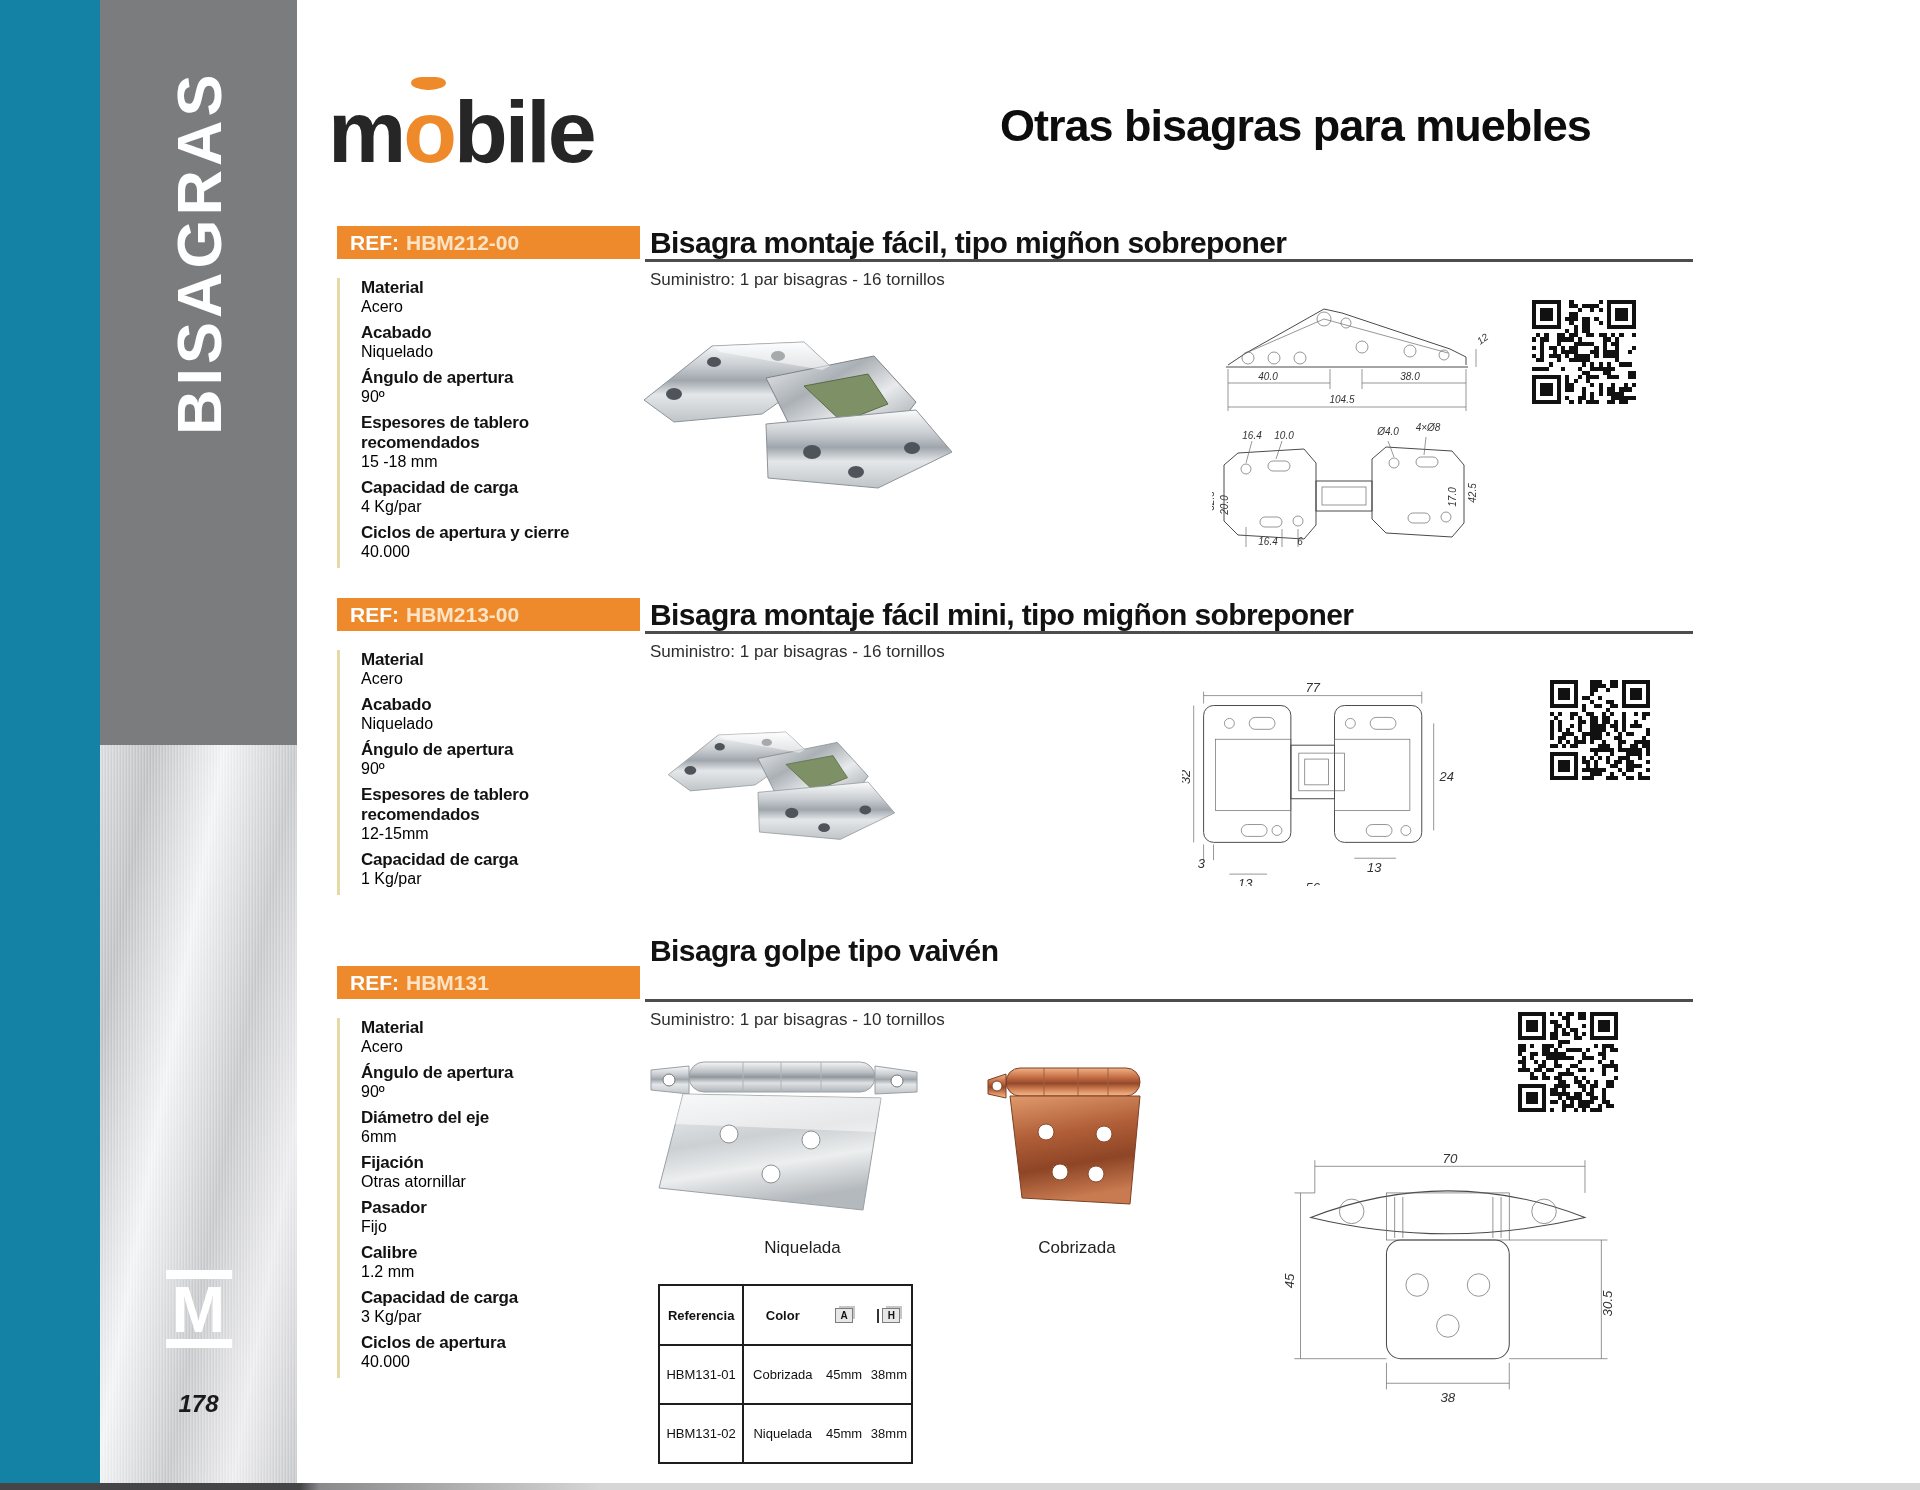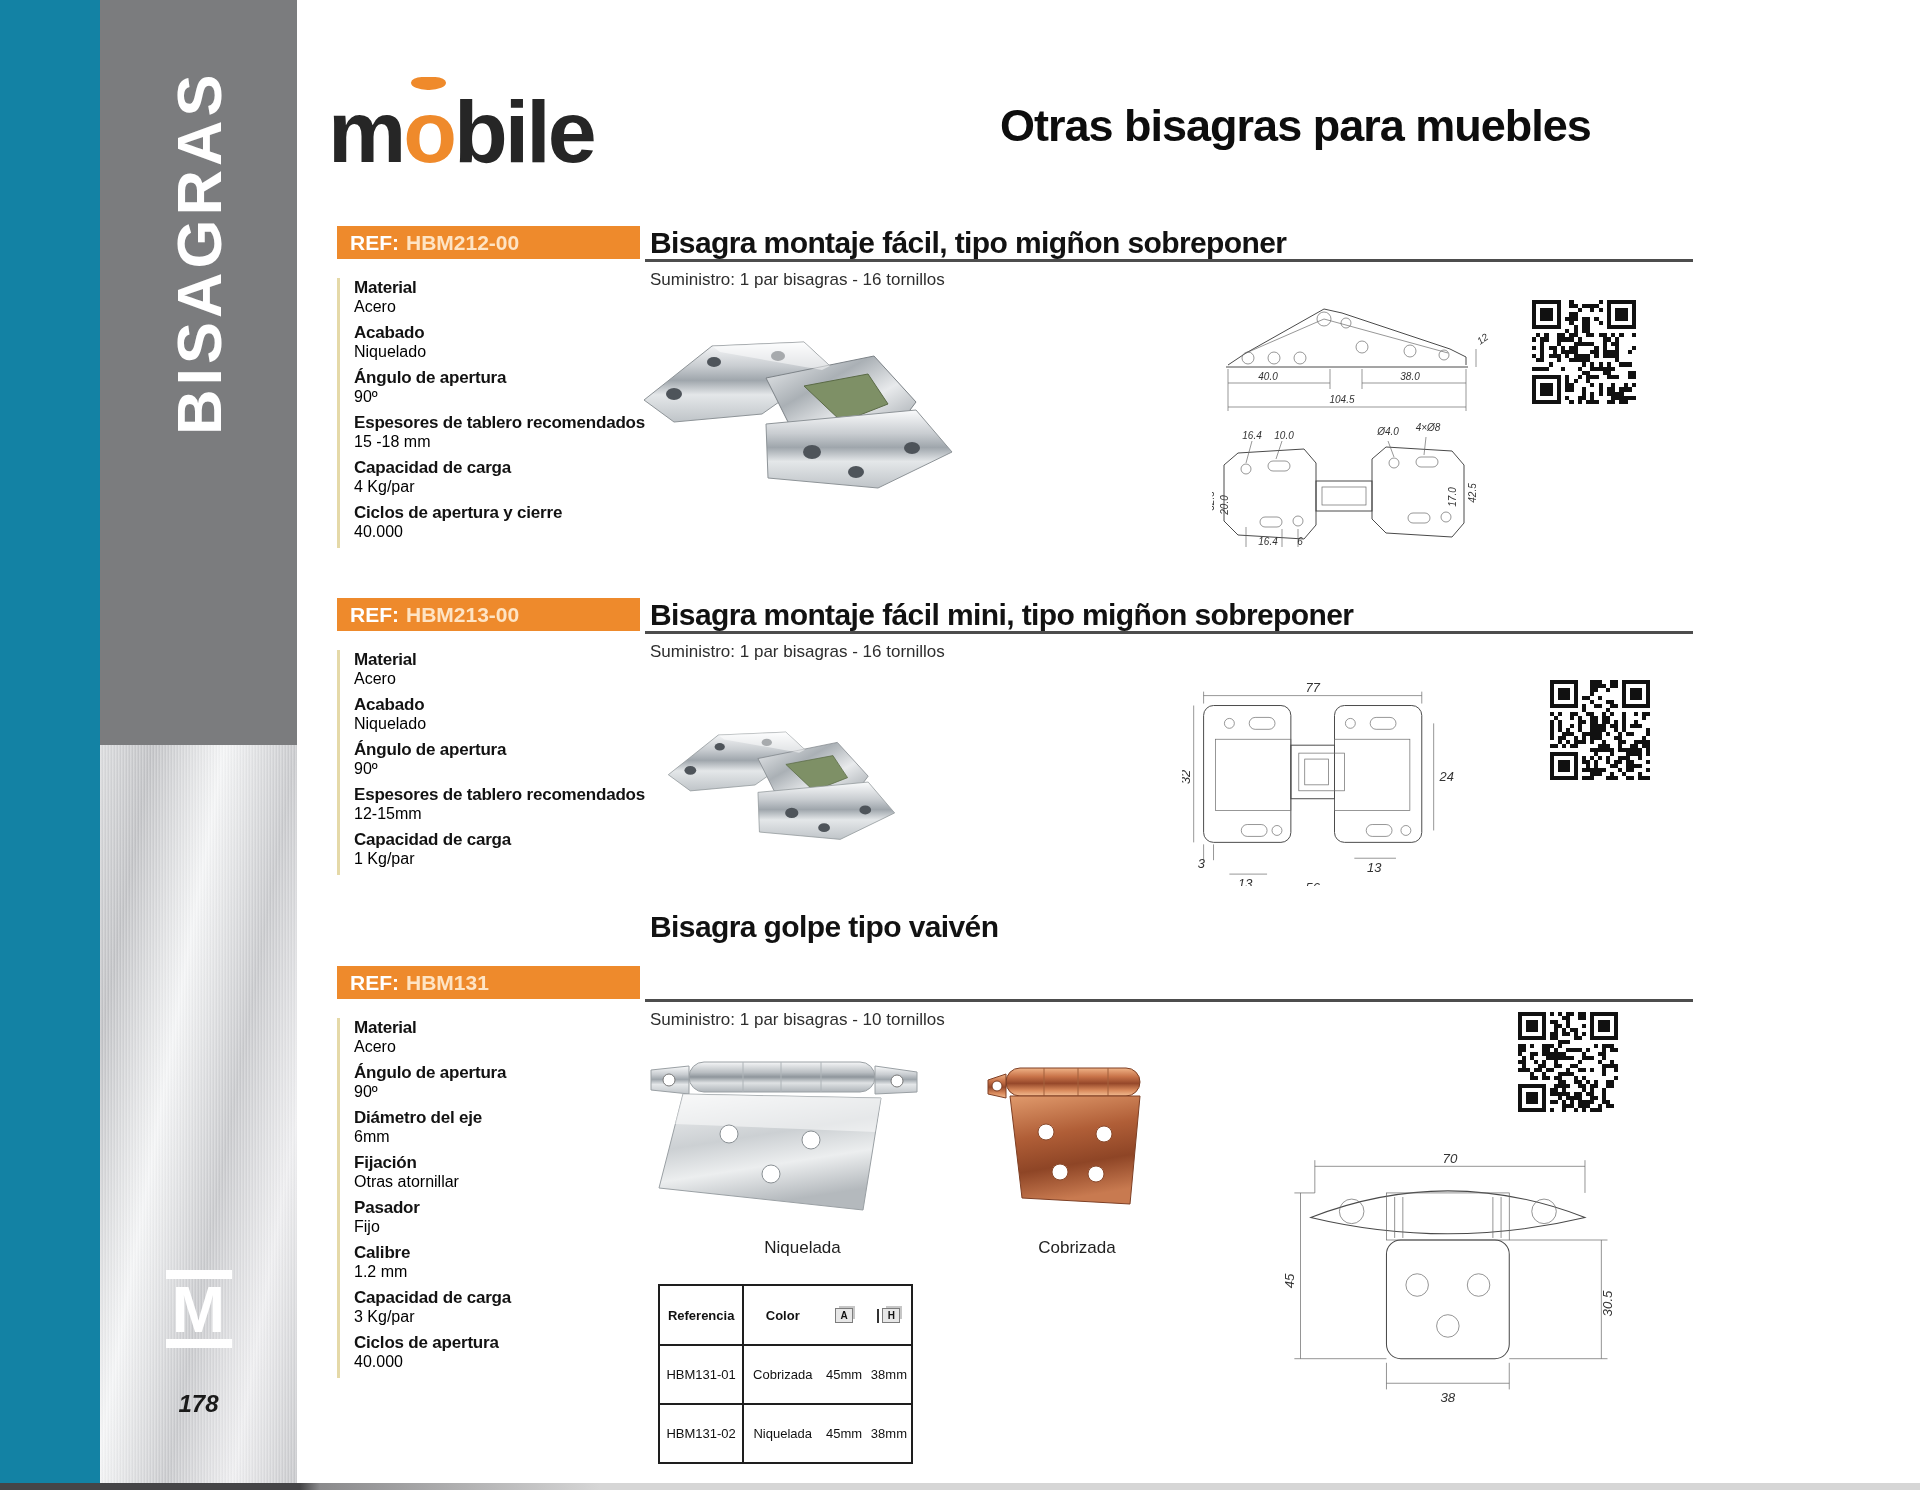--- a/index.html
+++ b/index.html
@@ -25,21 +25,21 @@
   .brand .o{color:#ef8a2b;position:relative;display:inline-block}
   .brand .o::before{content:"";position:absolute;left:16%;right:16%;top:-0.10em;height:0.15em;background:#ef8a2b;
     border-radius:40% 40% 62% 62% / 55% 55% 72% 72%}
   .heading{left:1000px;top:100px;width:748px;font-size:45px;font-weight:bold;color:#0d0d0d;letter-spacing:-1px}
   .refbar{width:303px;height:33px;background:#ee8a2c;color:#fff;font-size:21px;line-height:33px;padding-left:13px;white-space:nowrap}
   .refbar .lbl{font-weight:bold}
   .refbar .code{color:#ffe9cd;margin-left:7px;font-weight:bold;opacity:.95}
   .sec-title{font-size:30px;font-weight:bold;color:#121212;letter-spacing:-0.6px;line-height:33px;white-space:nowrap}
   .rule{height:3px;background:#4d4d4d}
   .supply{font-size:17px;color:#2e2e2e;white-space:nowrap}
-  .specs{border-left:3px solid #e5d9a8;padding-left:14px;width:310px}
+  .specs{border-left:3px solid #e5d9a8;padding-left:21px;width:310px}
   .spec{margin-bottom:7px}
   .spec .l{font-size:17px;font-weight:bold;color:#121212;line-height:20px;letter-spacing:-0.2px}
   .spec .v{font-size:16px;color:#000000;line-height:18px}
   .caption{font-size:17px;color:#222;text-align:center}
   .qr{background:#fff}
   .ref-table{border-collapse:collapse;font-size:13px;color:#111;background:#fff}
   .ref-table th,.ref-table td{border-top:2px solid #1e1e1e;border-bottom:2px solid #1e1e1e;padding:21px 4px;text-align:center;font-weight:normal}
   .ref-table{border:2px solid #1e1e1e}
   .ref-table th{font-weight:bold}
   .ref-table th:first-child,.ref-table td:first-child{border-right:2px solid #1e1e1e}
@@ -719,21 +719,21 @@
         <rect x="19" y="1" width="5" height="5" fill="#fff"></rect>
         <rect x="20" y="2" width="3" height="3" fill="#111"></rect>
         <rect x="0" y="18" width="7" height="7" fill="#111"></rect>
         <rect x="1" y="19" width="5" height="5" fill="#fff"></rect>
         <rect x="2" y="20" width="3" height="3" fill="#111"></rect>
       </svg></div>
 
   <div class="abs refbar" style="left:337px;top:966px">
     <span class="lbl">REF:</span><span class="code">HBM131</span>
   </div>
-  <div class="abs sec-title" style="left:650px;top:910px">Bisagra golpe tipo vaivén</div>
+  <div class="abs sec-title" style="left:650px;top:934px">Bisagra golpe tipo vaivén</div>
   <div class="abs rule" style="left:645px;top:999px;width:1048px"></div>
   <div class="abs supply" style="left:650px;top:1010px">Suministro: 1 par bisagras - 10 tornillos</div>
 
   <div class="abs specs" style="left:337px;top:1018px">
     <div class="spec">
         <div class="l">Material</div>
         <div class="v">Acero</div>
       </div>
     <div class="spec">
         <div class="l">Ángulo de apertura</div>

